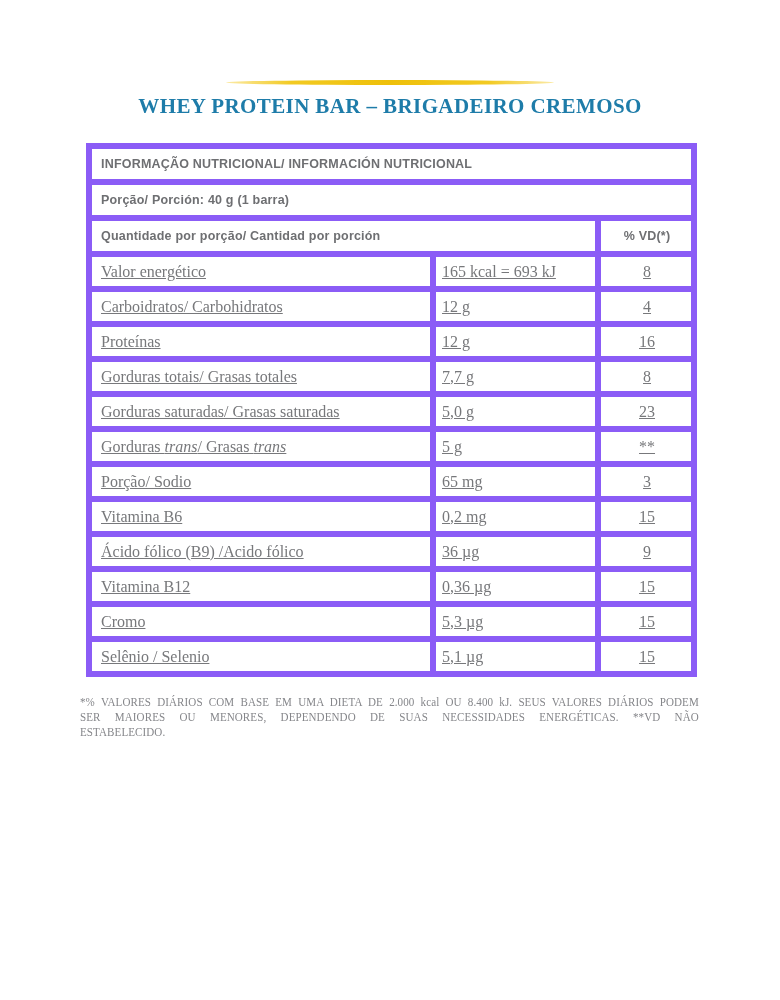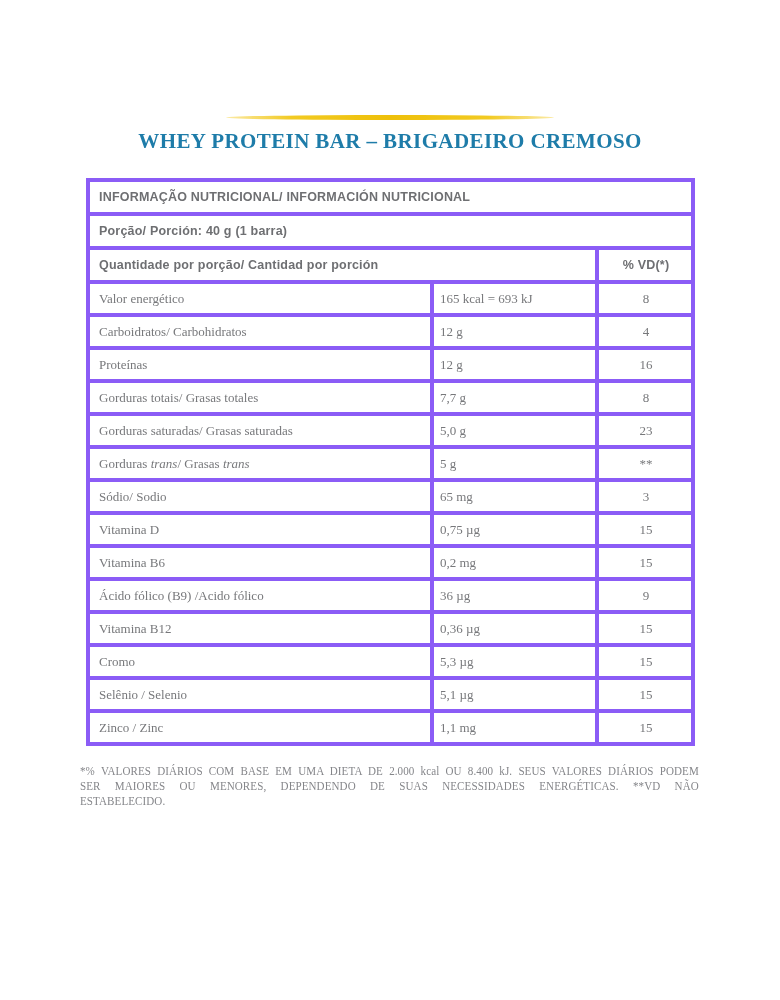--- a/index.html
+++ b/index.html
@@ -4,21 +4,21 @@
 <style>
   html, body { margin: 0; padding: 0; background: #ffffff; }
   body {
     width: 780px; height: 1000px;
     font-family: "Liberation Sans", sans-serif;
     -webkit-font-smoothing: antialiased;
   }
   .page { position: relative; width: 780px; height: 1000px; overflow: hidden; background: #fff; }
 
   
-  .header { padding-top: 115px; }
+  .header { padding-top: 80px; }
   .gold-line {
     width: 328px; height: 5px; margin: 0 auto;
     clip-path: ellipse(50% 50% at 50% 50%);
     background: linear-gradient(to right,
       #fbeaa6 0%, #f2ca22 20%, #eec00a 50%, #f2ca22 80%, #fbeaa6 100%);
   }
   .title {
     margin: 9px 0 0 0;
     text-align: center;
     font-family: "Liberation Serif", serif;
@@ -29,39 +29,40 @@
   }
 
   
   table.nutri {
     border-collapse: collapse;
     table-layout: fixed;
     width: 605px;
     margin: 24px 0 0 86px;
   }
   .nutri td {
-    border: 4px solid #8b5cf6;
+    border: 6px solid #8b5cf6;
     vertical-align: middle;
     padding: 0 9px;
     overflow: hidden;
     white-space: nowrap;
   }
   .nutri tr.head td {
     height: 30px;
     font-family: "Liberation Sans", sans-serif;
     font-weight: 600;
     font-size: 12.5px;
     letter-spacing: 0.2px;
     color: #6e6f72;
   }
   .nutri tr.data td {
     height: 29px;
     font-family: "Liberation Serif", serif;
-    font-size: 13px;
+    font-size: 16px;
     color: #77787b;
+    text-decoration: underline;
   }
   .nutri td.c2 { padding-left: 6px; }
   .nutri td.c3 { padding-left: 11px; text-align: center; }
   .nutri tr.divider-after td { border-bottom-width: 2px; border-bottom-color: #c7c8ca; }
   .nutri i { font-style: italic; }
 
   
   .footnote {
     margin: 18px 0 0 80px;
     width: 700px;
@@ -128,28 +129,23 @@
           <td class="c1">Gorduras saturadas/ Grasas saturadas</td>
           <td class="c2">5,0 g</td>
           <td class="c3">23</td>
         </tr>
         <tr class="data">
           <td class="c1">Gorduras <i>trans</i>/ Grasas <i>trans</i></td>
           <td class="c2">5 g</td>
           <td class="c3">**</td>
         </tr>
         <tr class="data">
-          <td class="c1">Sódio/ Sodio</td>
+          <td class="c1">Porção/ Sodio</td>
           <td class="c2">65 mg</td>
           <td class="c3">3</td>
-        </tr>
-        <tr class="data">
-          <td class="c1">Vitamina D</td>
-          <td class="c2">0,75 µg</td>
-          <td class="c3">15</td>
         </tr>
         <tr class="data">
           <td class="c1">Vitamina B6</td>
           <td class="c2">0,2 mg</td>
           <td class="c3">15</td>
         </tr>
         <tr class="data">
           <td class="c1">Ácido fólico (B9) /Acido fólico</td>
           <td class="c2">36 µg</td>
           <td class="c3">9</td>
@@ -162,25 +158,20 @@
         <tr class="data">
           <td class="c1">Cromo</td>
           <td class="c2">5,3 µg</td>
           <td class="c3">15</td>
         </tr>
         <tr class="data">
           <td class="c1">Selênio / Selenio</td>
           <td class="c2">5,1 µg</td>
           <td class="c3">15</td>
         </tr>
-        <tr class="data">
-          <td class="c1">Zinco / Zinc</td>
-          <td class="c2">1,1 mg</td>
-          <td class="c3">15</td>
-        </tr>
       </tbody>
   </table>
 
   <div class="footnote">
     <div class="fn-line">*% VALORES DIÁRIOS COM BASE EM UMA DIETA DE 2.000 kcal OU 8.400 kJ. SEUS VALORES DIÁRIOS PODEM</div>
     <div class="fn-line">SER MAIORES OU MENORES, DEPENDENDO DE SUAS NECESSIDADES ENERGÉTICAS. **VD NÃO</div>
     <div class="fn-line">ESTABELECIDO.</div>
   </div>
 
 </div>

